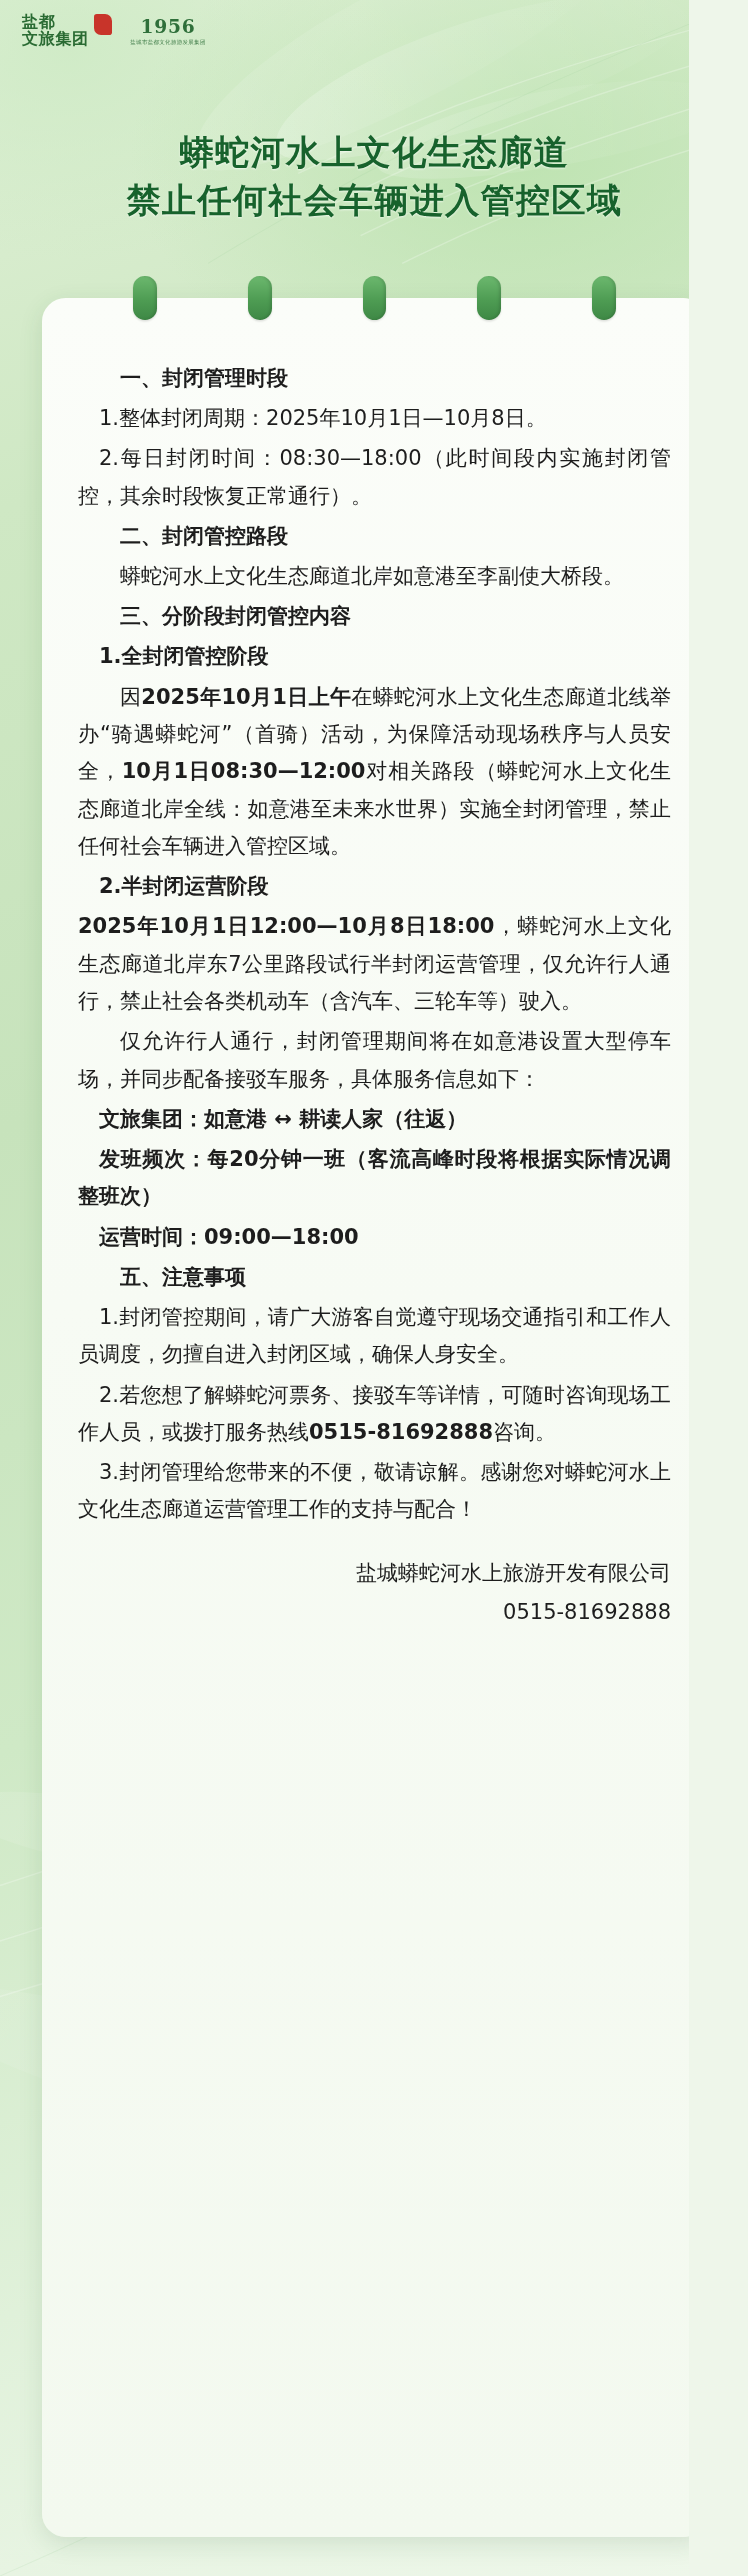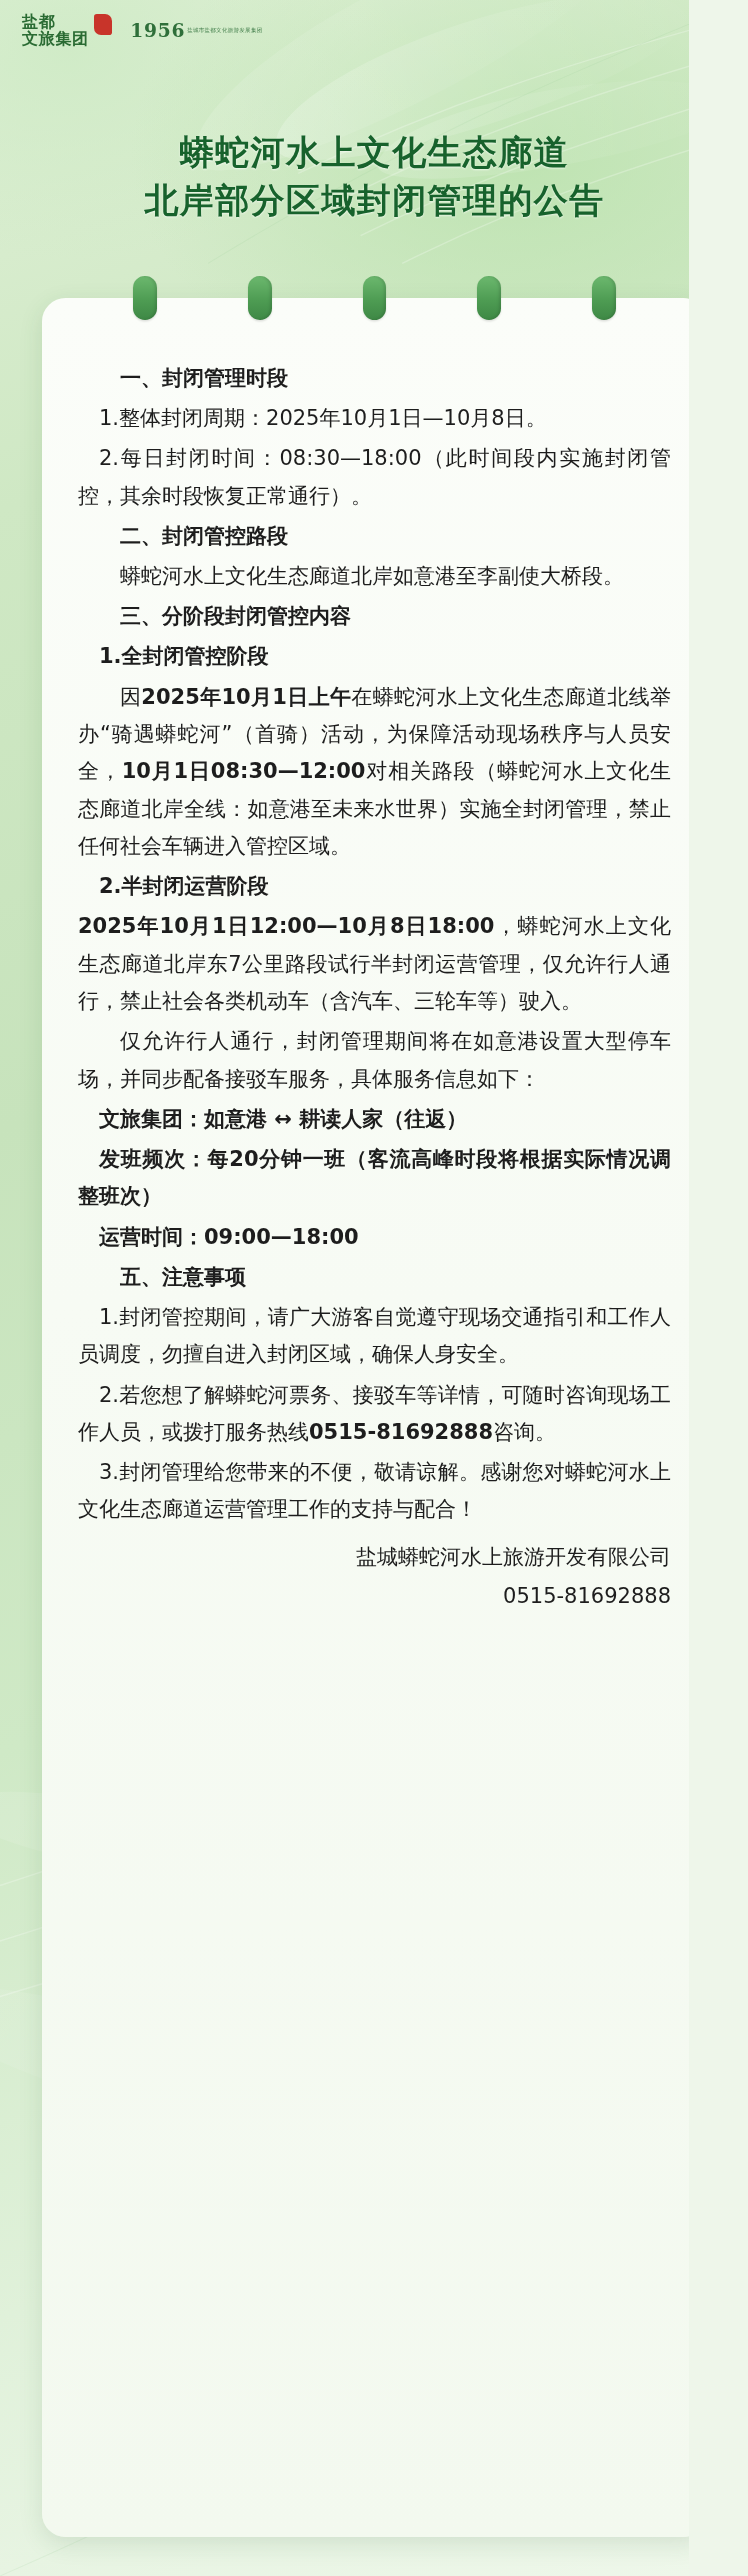--- a/index.html
+++ b/index.html
@@ -73,21 +73,21 @@
   .logo-badge {
     width: 18px; height: 21px;
     background: #c8342a;
     border-radius: 2.8px 7px 2.8px 7px;
     display: inline-block;
     align-self: flex-start;
     margin-top: 1.4px;
   }
   .logo2 {
     display: flex;
-    flex-direction: row;
+    flex-direction: column;
     align-items: center;
     gap: 2px;
     text-align: right;
   }
   .logo2-top {
     font-family: "DejaVu Serif", "Liberation Serif", serif;
     font-size: 18.7px;
     font-weight: 700;
     color: #2f6f3a;
     letter-spacing: 0.7px;
@@ -168,21 +168,21 @@
   .sect {
     font-weight: 700;
     text-indent: 42px;
     margin-top: 4.2px;
   }
   .subsect {
     font-weight: 700;
     text-indent: 21px;
   }
   .sign {
-    margin-top: 10px;
+    margin-top: 26px;
     text-align: right;
     font-weight: 400;
   }
   .sign .line { margin-bottom: 1.4px; }
 </style>
 </head>
 <body>
 
 <div class="page">
 
@@ -222,21 +222,21 @@
       <span class="logo-badge"></span>
     </div>
     <div class="logo2">
       <div class="logo2-top">1956</div>
       <div class="logo2-sub">盐城市盐都文化旅游发展集团</div>
     </div>
   </div>
 
   <div class="title-wrap">
     <div class="title-line">蟒蛇河水上文化生态廊道</div>
-    <div class="title-line">北岸部分区域封闭管理的公告</div>
+    <div class="title-line">禁止任何社会车辆进入管控区域</div>
   </div>
 
   <div class="card"></div>
   <div class="rings">
     <div class="ring"></div>
     <div class="ring"></div>
     <div class="ring"></div>
     <div class="ring"></div>
     <div class="ring"></div>
   </div>

